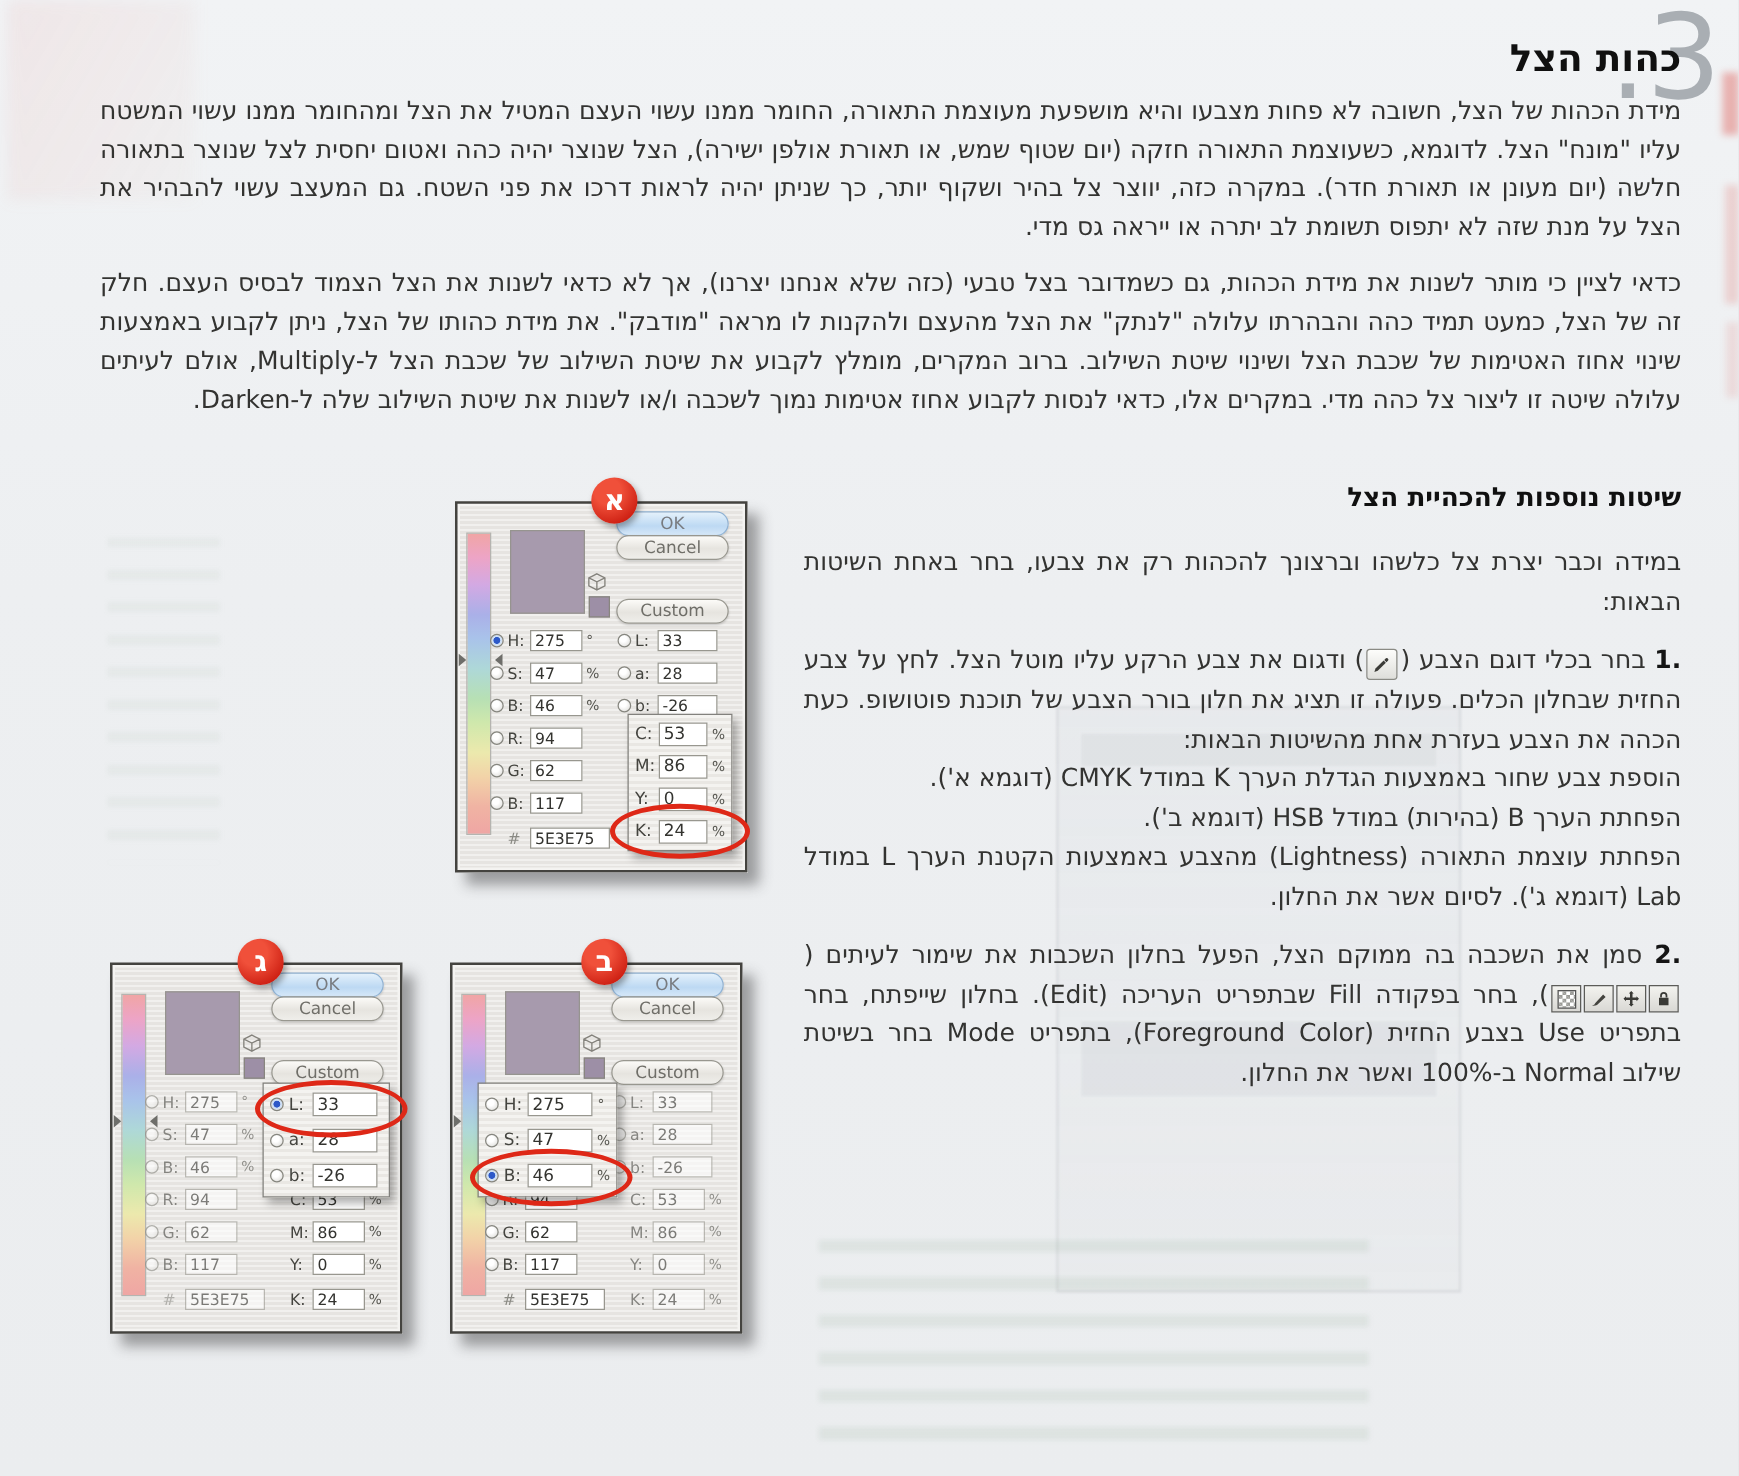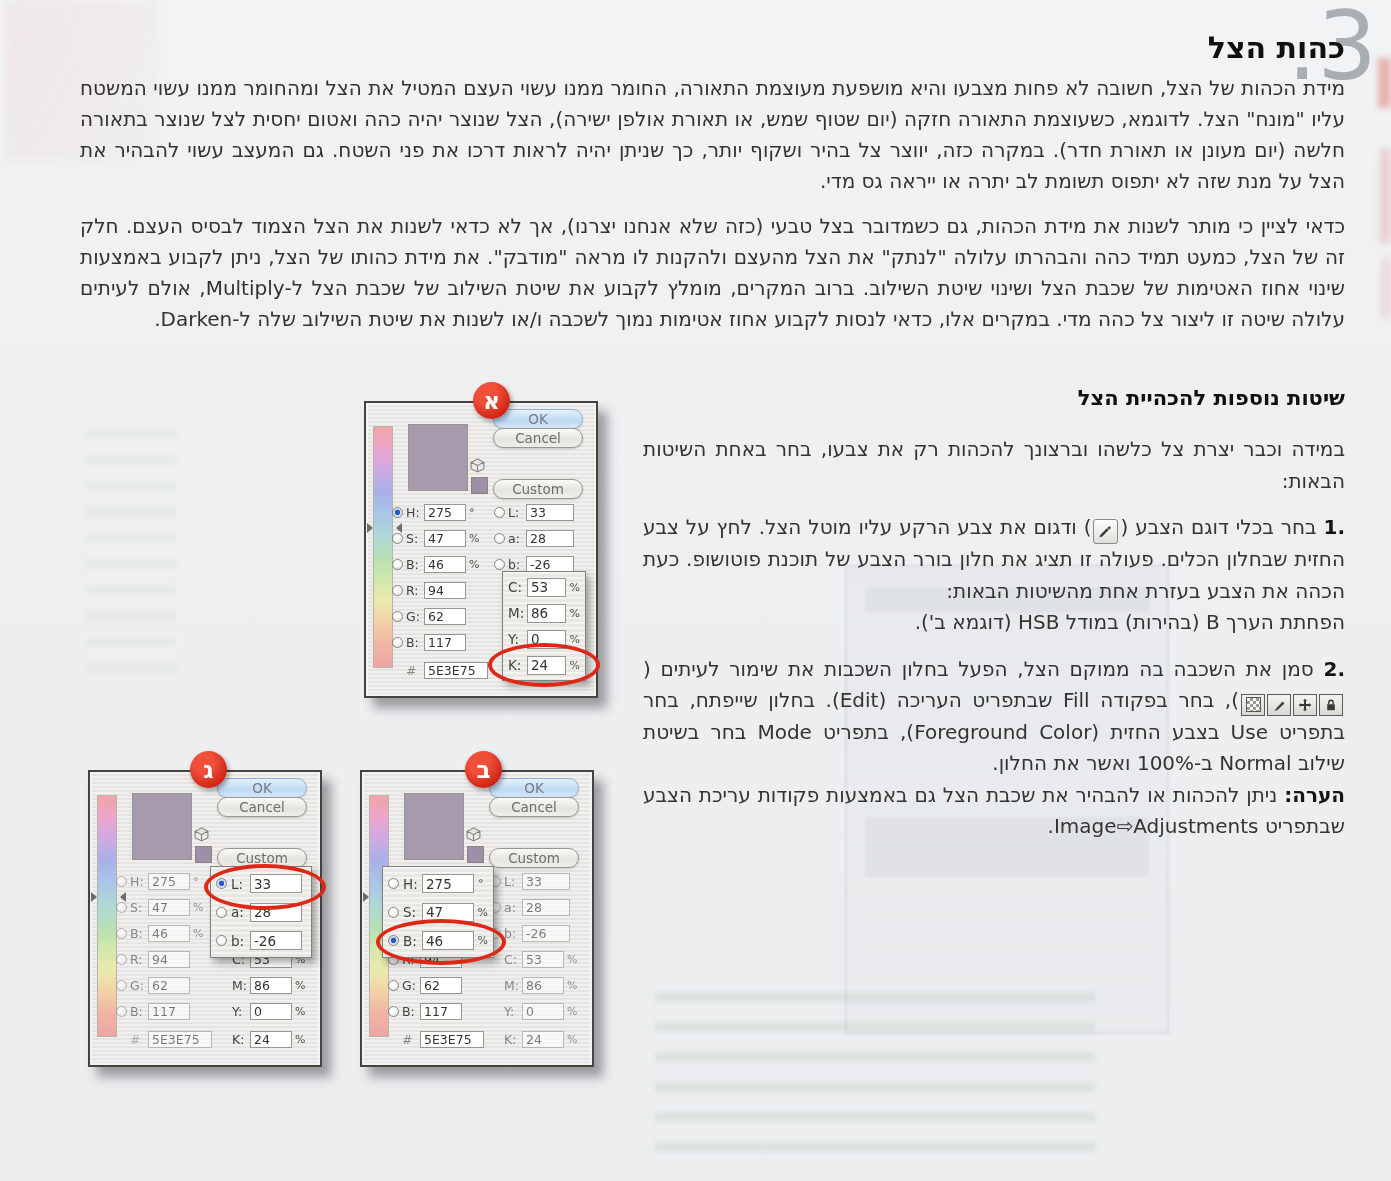--- a/index.html
+++ b/index.html
@@ -110,21 +110,23 @@
 
   <div class="col">
     <h2>שיטות נוספות להכהיית הצל</h2>
     <p>במידה וכבר יצרת צל כלשהו וברצונך להכהות רק את צבעו, בחר באחת השיטות הבאות:</p>
     <p class="mt"><b class="stepnum" dir="ltr">1.</b> <span>בחר בכלי דוגם הצבע (</span><span class="ibtn">
           <svg width="15" height="15" viewBox="0 0 15 15">
             <path d="M1.5 13.5 l.9-2.7 6.5-6.5 1.8 1.8-6.5 6.5z" fill="#3c3c38"></path>
             <path d="M9.4 3.9 l1.3-1.3 a1.3 1.3 0 0 1 1.8 1.8 l-1.3 1.3z" fill="#3c3c38"></path>
           </svg>
         </span><span>) ודגום את צבע הרקע עליו מוטל הצל. לחץ על צבע החזית שבחלון הכלים. פעולה זו תציג את חלון בורר הצבע של תוכנת פוטושופ. כעת הכהה את הצבע בעזרת אחת מהשיטות הבאות:</span></p>
+    <p class="rag">הוספת צבע שחור באמצעות הגדלת הערך K במודל CMYK (דוגמא א').</p>
     <p class="rag">הפחתת הערך B (בהירות) במודל HSB (דוגמא ב').</p>
+    <p>הפחתת עוצמת התאורה (Lightness) מהצבע באמצעות הקטנת הערך L במודל Lab (דוגמא ג'). לסיום אשר את החלון.</p>
     <p class="mt"><b class="stepnum" dir="ltr">2.</b> <span>סמן את השכבה בה ממוקם הצל, הפעל בחלון השכבות את שימור לעיתים (</span><span class="locks">
           <span class="lkb">
             <span class="chk"></span>
           </span>
           <span class="lkb">
             <svg width="14" height="14" viewBox="0 0 14 14">
               <path d="M1.5 12.5 c1.6-.4 2.1-.9 2.6-2 l6.4-6.9 2 1.9 -6.9 6.5 c-1 .6-2.6 .6-4.1 .5z" fill="#44443f"></path>
             </svg>
           </span>
           <span class="lkb">
@@ -132,21 +134,20 @@
               <path d="M7 .8 L9 2.8 H8 V6 H11.2 V5 L13.2 7 L11.2 9 V8 H8 V11.2 H9 L7 13.2 L5 11.2 H6 V8 H2.8 V9 L.8 7 L2.8 5 V6 H6 V2.8 H5 Z" fill="#3a3a36"></path>
             </svg>
           </span>
           <span class="lkb">
             <svg width="14" height="14" viewBox="0 0 14 14">
               <rect x="3.2" y="6.2" width="7.6" height="6" fill="#3a3a36"></rect>
               <path d="M4.8 6 V4.5 a2.2 2.2 0 0 1 4.4 0 V6" fill="none" stroke="#3a3a36" stroke-width="1.4"></path>
             </svg>
           </span>
         </span><span>), בחר בפקודה Fill שבתפריט העריכה (Edit). בחלון שייפתח, בחר בתפריט Use בצבע החזית (Foreground Color), בתפריט Mode בחר בשיטת שילוב Normal ב-100% ואשר את החלון.</span></p>
-    <p><b class="notelbl">הערה:</b> <span>ניתן להכהות או להבהיר את שכבת הצל גם באמצעות פקודות עריכת הצבע שבתפריט Image⇨Adjustments.</span></p>
   </div>
 
   <div class="dlg" id="dlgA" style="left:364px;top:401px">
     <div class="badge" style="left:107px">א</div>
     <div class="colorbar"></div>
     <span class="trir"></span>
     <span class="tril"></span>
     <div class="swatch"></div>
     <div class="cube">
         <svg width="15" height="15" viewBox="0 0 14 14">

